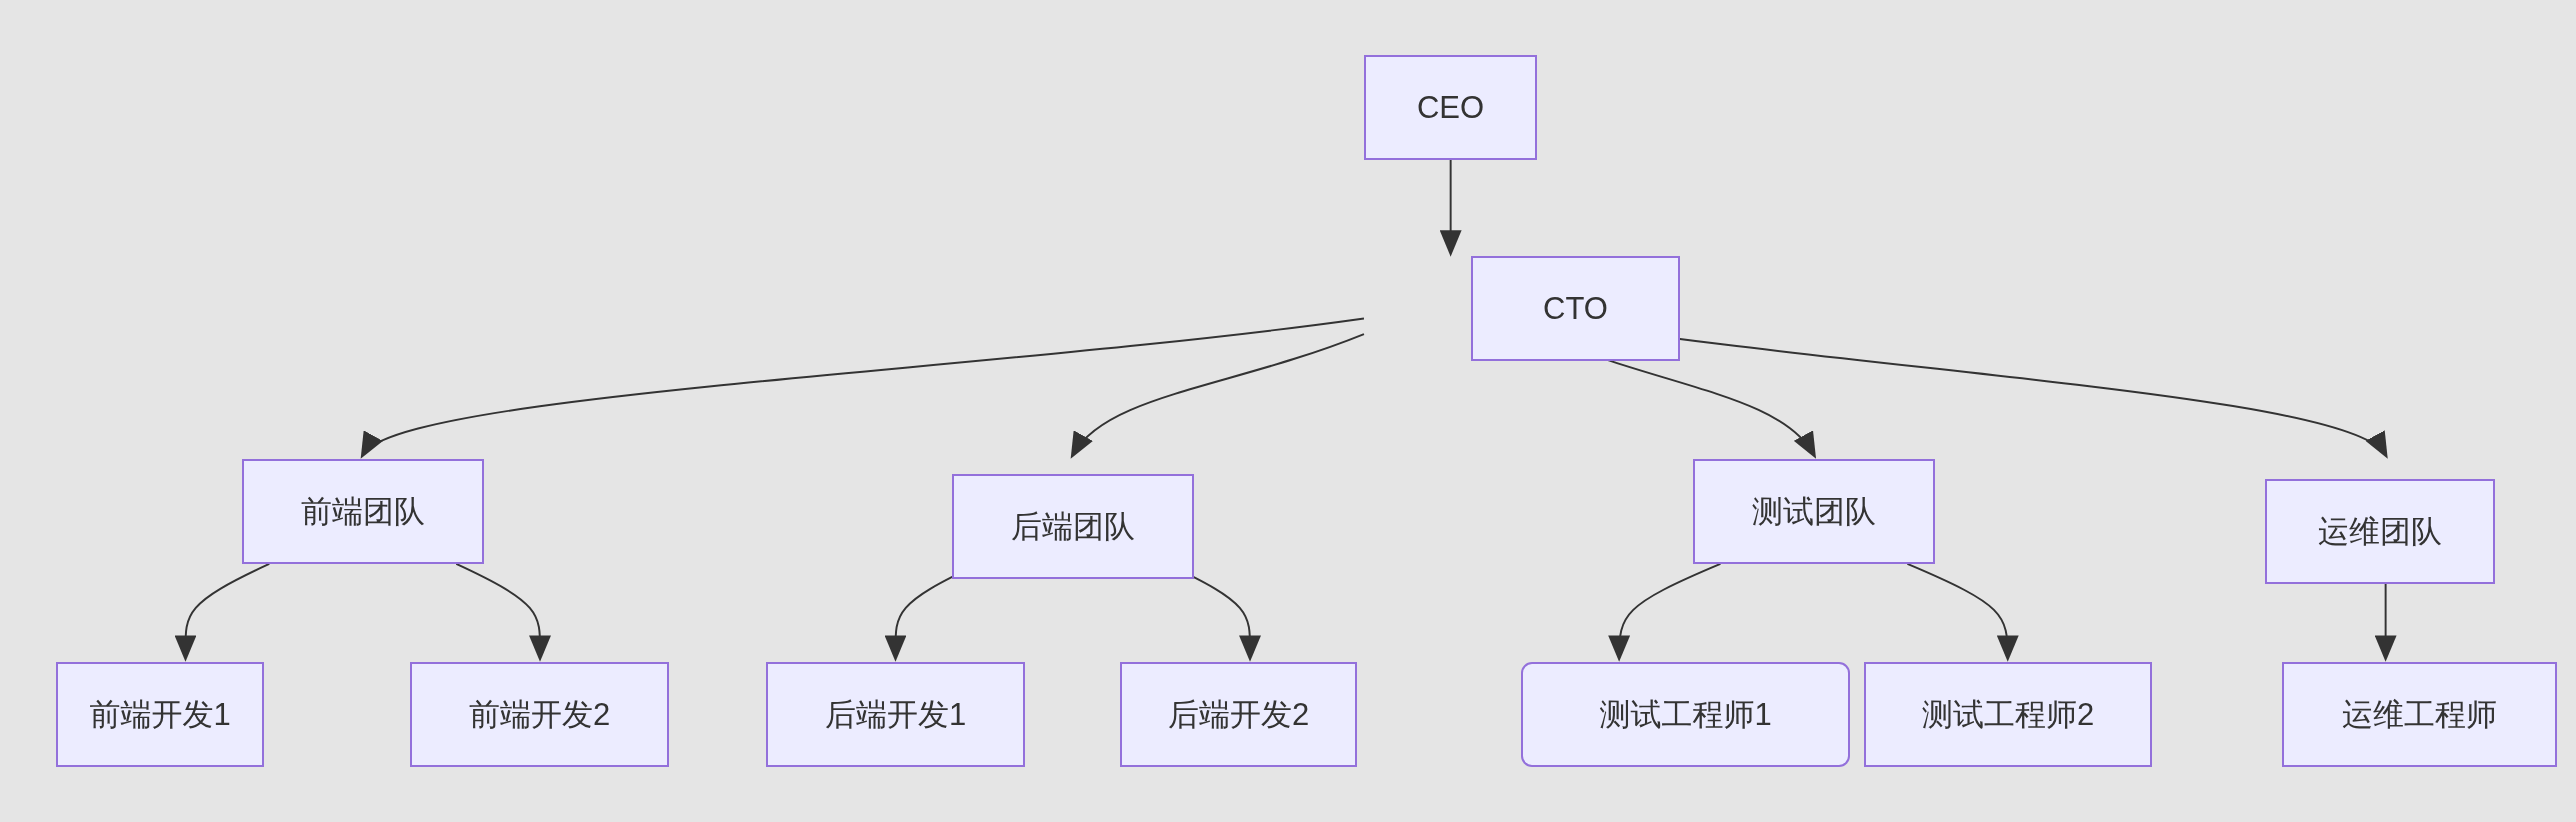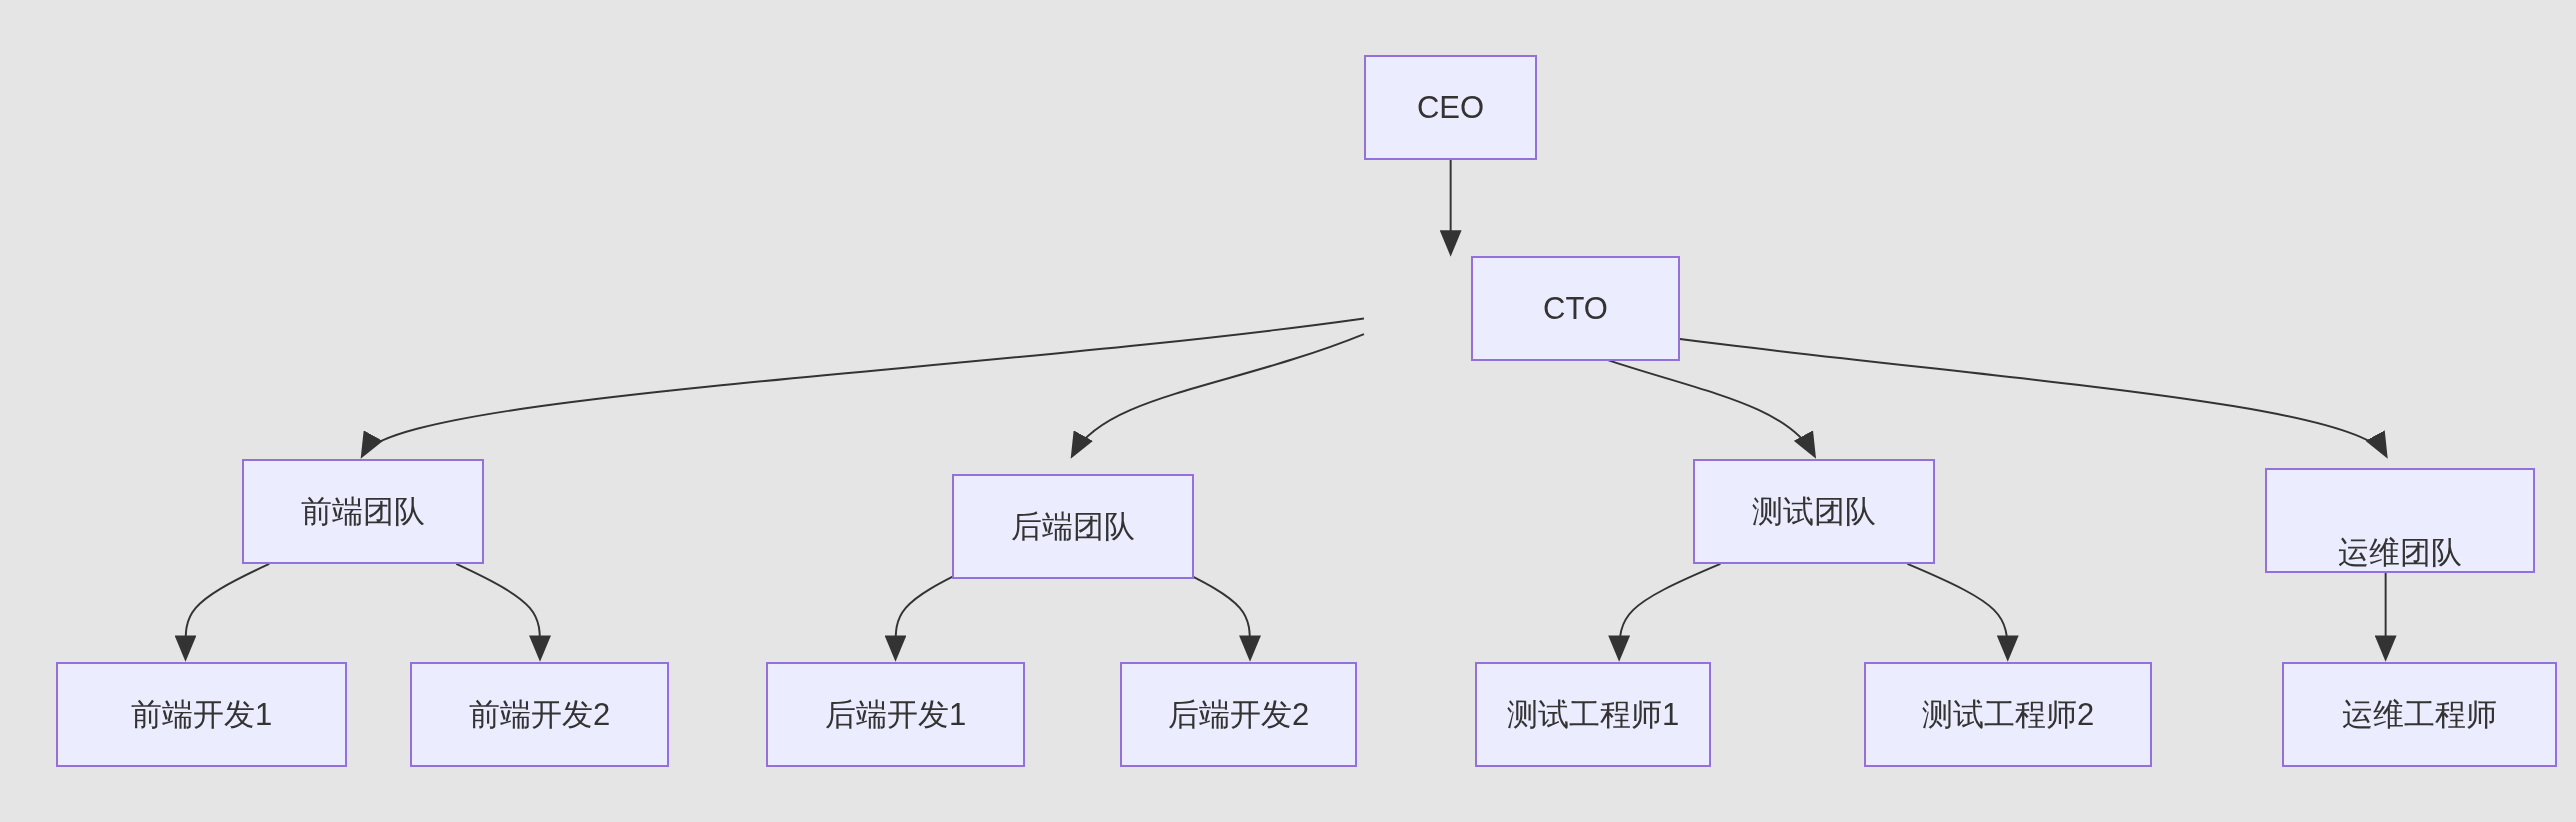--- a/index.html
+++ b/index.html
@@ -79,36 +79,36 @@
   </div>
       <div class="node" style="left: 242px; top: 459px; width: 242px; height: 105px;">
     <span class="node-label">前端团队</span>
   </div>
       <div class="node" style="left: 952px; top: 474px; width: 242px; height: 105px;">
     <span class="node-label">后端团队</span>
   </div>
       <div class="node" style="left: 1693px; top: 459px; width: 242px; height: 105px;">
     <span class="node-label">测试团队</span>
   </div>
-      <div class="node" style="left: 2265px; top: 468px; width: 270px; height: 105px; align-items: flex-end;">
+      <div class="node" style="left: 2265px; top: 479px; width: 230px; height: 105px;">
     <span class="node-label">运维团队</span>
   </div>
-      <div class="node" style="left: 56px; top: 662px; width: 291px; height: 105px;">
+      <div class="node" style="left: 56px; top: 662px; width: 208px; height: 105px;">
     <span class="node-label">前端开发1</span>
   </div>
       <div class="node" style="left: 410px; top: 662px; width: 259px; height: 105px;">
     <span class="node-label">前端开发2</span>
   </div>
       <div class="node" style="left: 766px; top: 662px; width: 259px; height: 105px;">
     <span class="node-label">后端开发1</span>
   </div>
       <div class="node" style="left: 1120px; top: 662px; width: 237px; height: 105px;">
     <span class="node-label">后端开发2</span>
   </div>
-      <div class="node" style="left: 1475px; top: 662px; width: 236px; height: 105px;">
+      <div class="node" style="left: 1521px; top: 662px; width: 329px; height: 105px; border-radius: 11px;">
     <span class="node-label">测试工程师1</span>
   </div>
       <div class="node" style="left: 1864px; top: 662px; width: 288px; height: 105px;">
     <span class="node-label">测试工程师2</span>
   </div>
       <div class="node" style="left: 2249px; top: 662px; width: 275px; height: 105px; margin-left: 33px;">
     <span class="node-label">运维工程师</span>
   </div>
     </div>
 </div>

